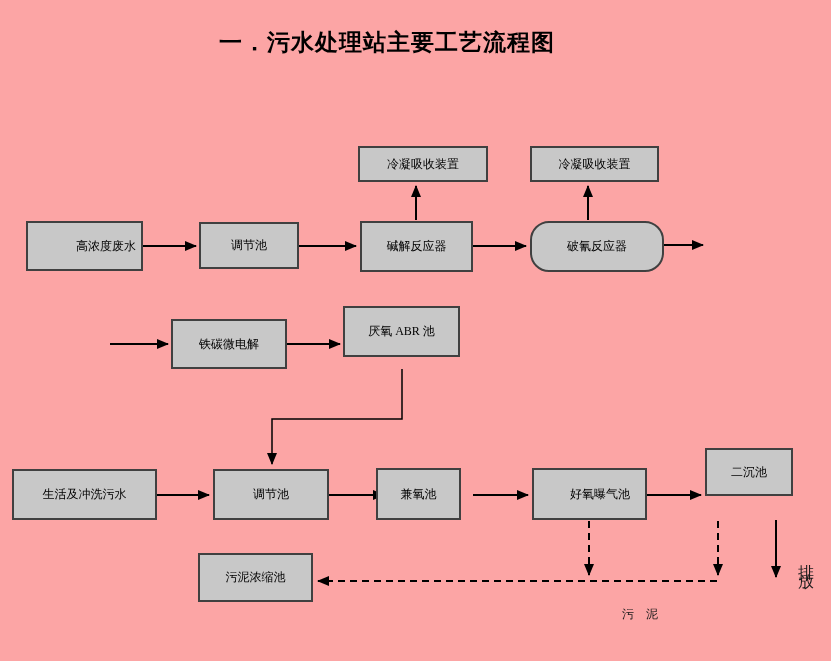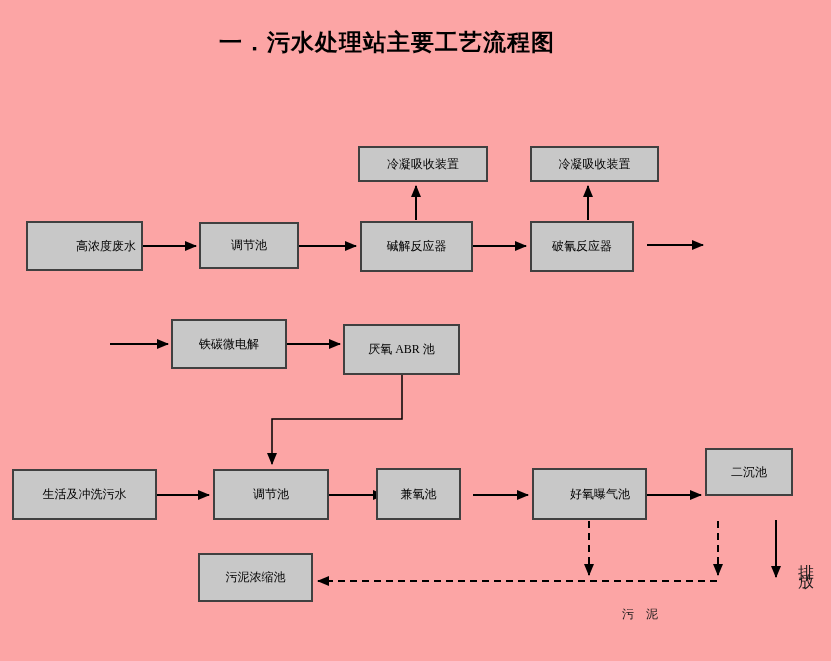--- a/index.html
+++ b/index.html
@@ -90,24 +90,24 @@
     <line x1="718" y1="521" x2="718" y2="575" stroke="#000" stroke-width="2" stroke-dasharray="7 5" marker-end="url(#ah)"></line>
     <line x1="717" y1="581" x2="318" y2="581" stroke="#000" stroke-width="2" stroke-dasharray="7 5" marker-end="url(#ah)"></line>
   </svg>
 
   <div class="node" style="left:358px; top:146px; width:130px; height:36px;">冷凝吸收装置</div>
   <div class="node" style="left:530px; top:146px; width:129px; height:36px;">冷凝吸收装置</div>
 
   <div class="node" style="left:26px; top:221px; width:117px; height:50px;padding-left:43px;">高浓度废水</div>
   <div class="node" style="left:199px; top:222px; width:100px; height:47px;">调节池</div>
   <div class="node" style="left:360px; top:221px; width:113px; height:51px;">碱解反应器</div>
-  <div class="node" style="left:530px; top:221px; width:104px; height:51px;">破氰反应器</div>
+  <div class="node" style="left:530px; top:221px; width:134px; height:51px;border-radius:19px;">破氰反应器</div>
 
   <div class="node" style="left:171px; top:319px; width:116px; height:50px;">铁碳微电解</div>
-  <div class="node" style="left:343px; top:324px; width:117px; height:51px;">厌氧 ABR 池</div>
+  <div class="node" style="left:343px; top:306px; width:117px; height:51px;">厌氧 ABR 池</div>
 
   <div class="node" style="left:12px; top:469px; width:145px; height:51px;">生活及冲洗污水</div>
   <div class="node" style="left:213px; top:469px; width:116px; height:51px;">调节池</div>
   <div class="node" style="left:376px; top:468px; width:85px; height:52px;text-align:right;">兼氧池</div>
   <div class="node" style="left:532px; top:468px; width:115px; height:52px;padding-left:21px;">好氧曝气池</div>
   <div class="node" style="left:705px; top:448px; width:88px; height:48px;">二沉池</div>
 
   <div class="node" style="left:198px; top:553px; width:115px; height:49px;">污泥浓缩池</div>
 
   <div class="side-label vertical" style="left:795px; top:551px;">排放</div>

